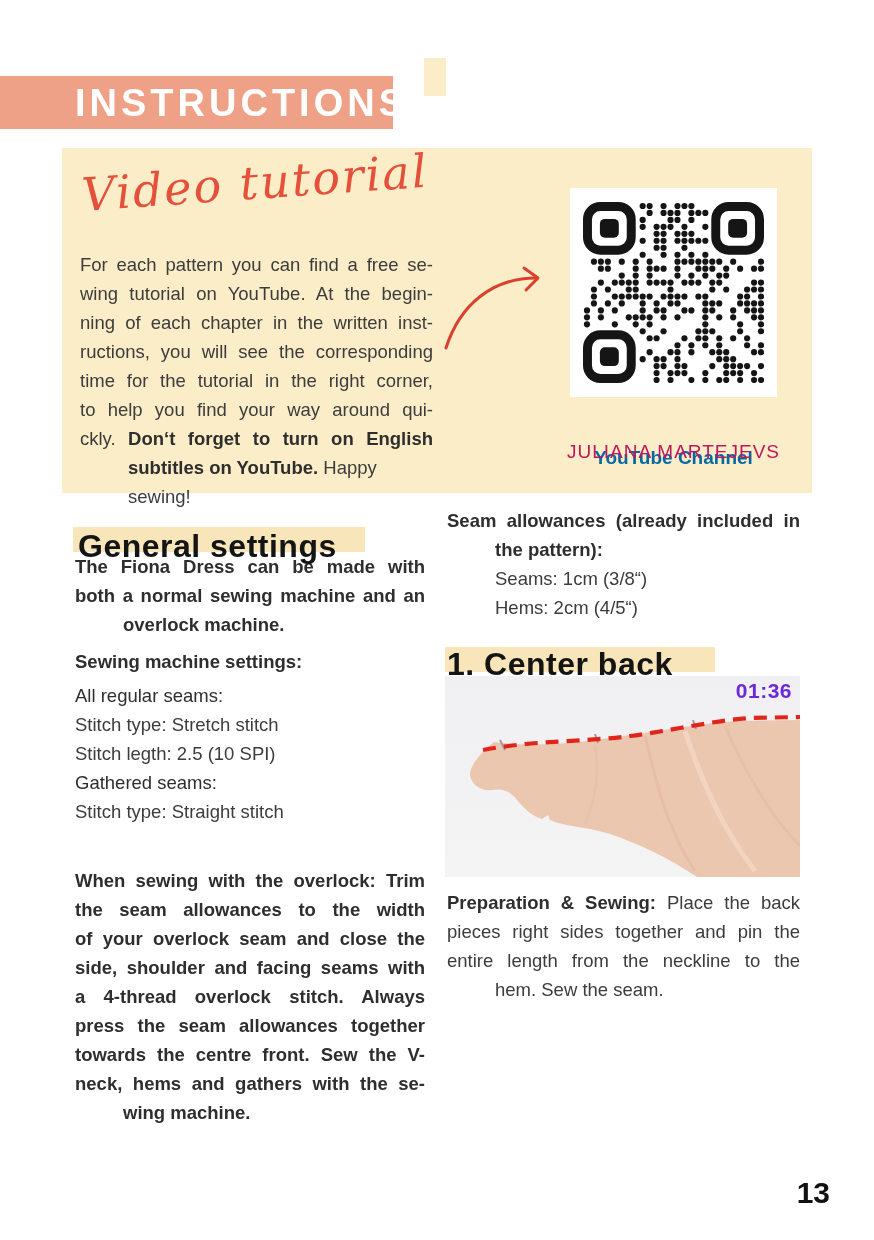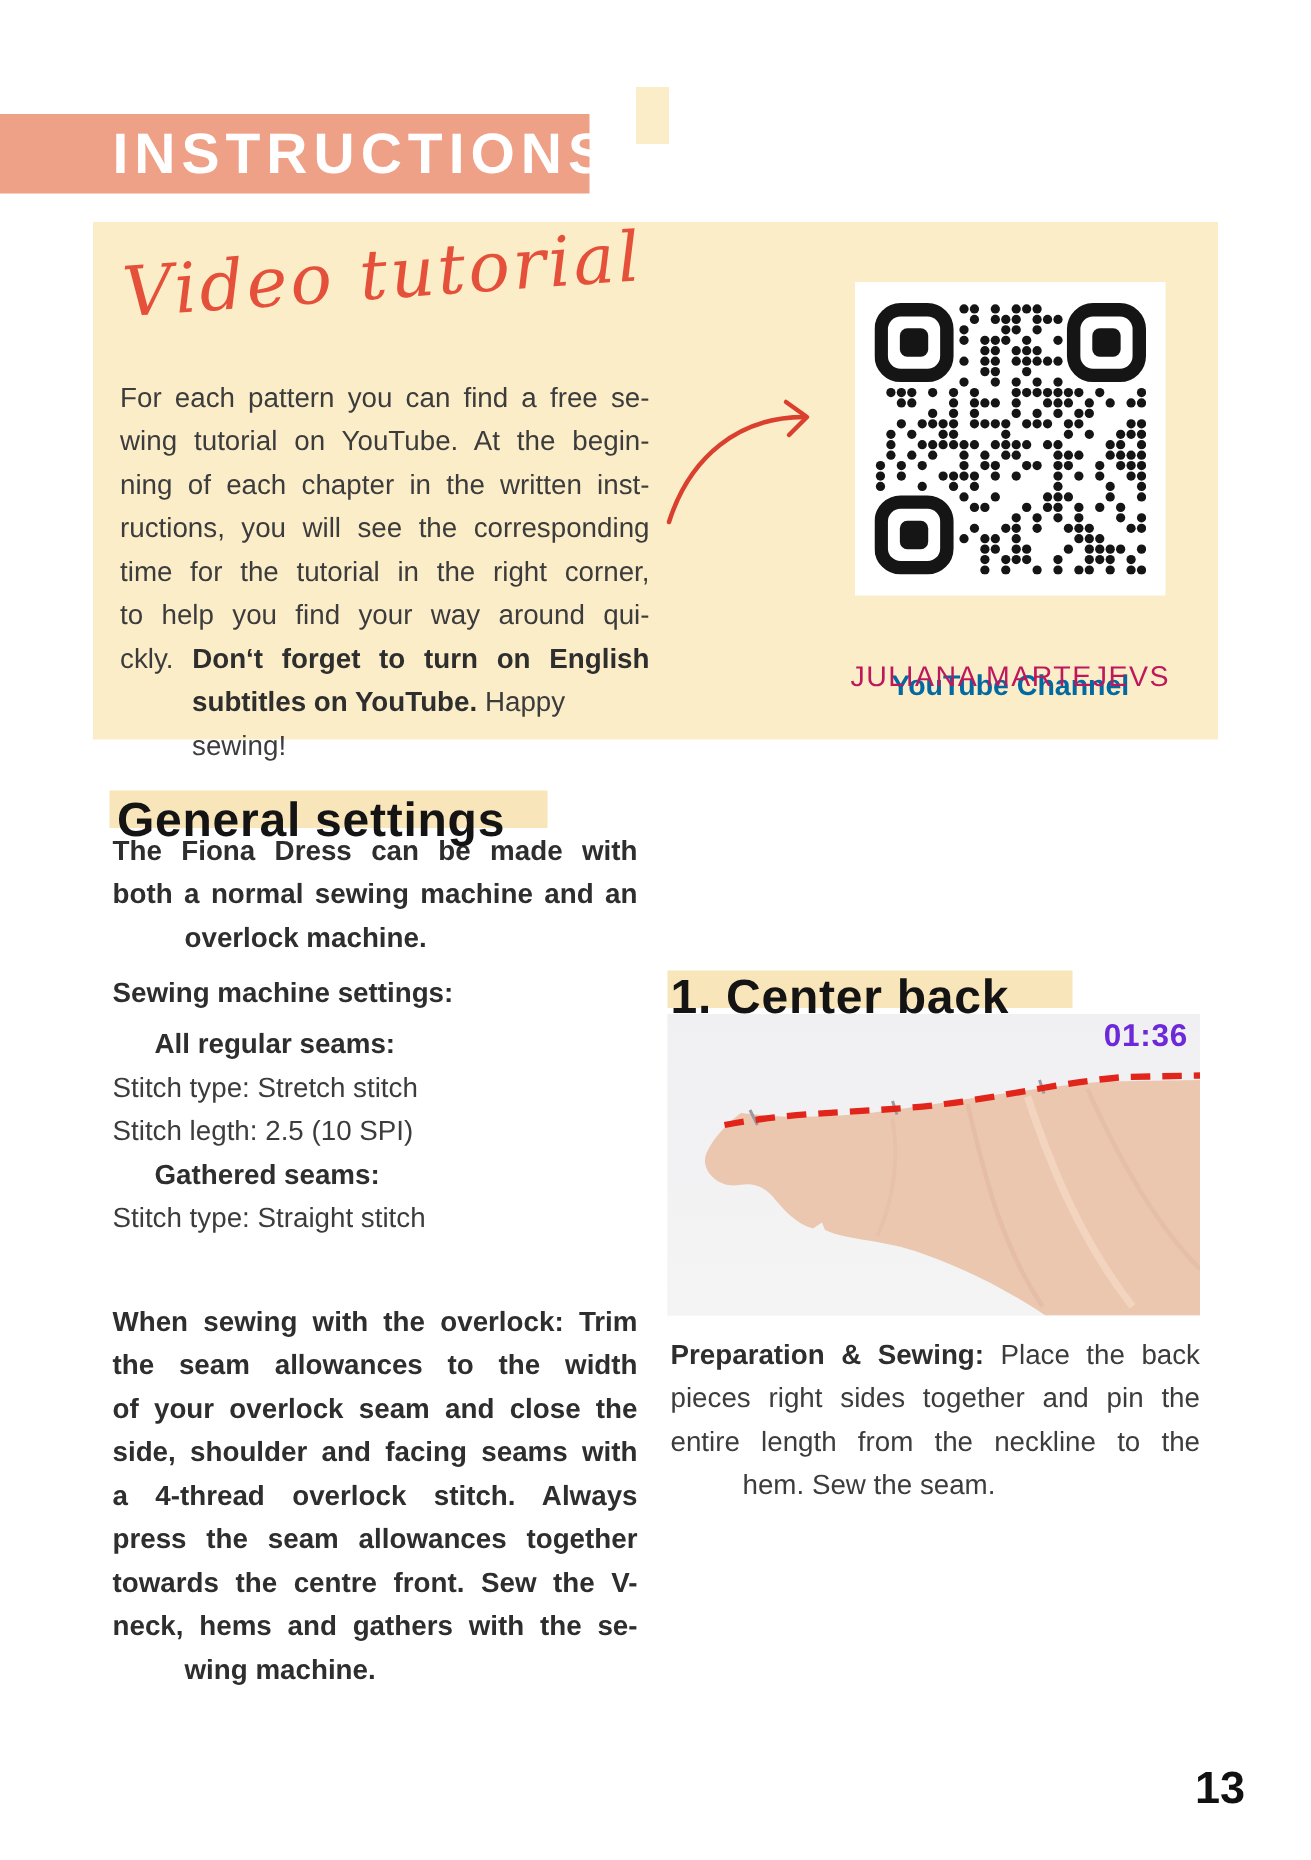--- a/index.html
+++ b/index.html
@@ -43,21 +43,21 @@
   .hl-center  { left:445px; top:647px; width:270px; height:25px; }
   .heading { font-weight:bold; font-size:32px; line-height:1.1; color:#141414; letter-spacing:0.5px; z-index:2; }
   .h-general { left:78px; top:502px; }
   .h-center  { left:447px; top:620px; }
 
   
   .bold-par { font-weight:bold; }
   .fiona    { left:75px; top:552px; width:350px; font-size:18.5px; line-height:29px; }
   .sewing-label { left:75px; top:651px; width:350px; font-weight:bold; font-size:18.5px; color:#2e2e2e; }
   .settings { left:75px; top:681px; width:350px; font-size:18.5px; line-height:29px; }
-  .settings .bl { font-weight:bold;margin-left:28px; }
+  .settings .bl { font-weight:normal; }
   .overlock { left:75px; top:866px; width:350px; font-size:18.5px; line-height:29px; }
 
   
   .seam { left:447px; top:506px; width:353px; font-size:18.5px; line-height:29px; }
   .seam .bl { font-weight:bold; }
   .photo { left:445px; top:676px; width:355px; height:201px; margin:0; background:#f1f1f3; }
   .photo svg { display:block; }
   .timestamp { position:absolute; top:3px; right:8px; font-weight:bold; font-size:21px; color:#6d28d9; letter-spacing:0.5px; }
   .prep { left:447px; top:888px; width:353px; font-size:18.5px; line-height:29px; }
   .prep b { color:#2e2e2e; }
@@ -374,20 +374,26 @@
     <div class="jl">the seam allowances to the width</div>
     <div class="jl">of your overlock seam and close the</div>
     <div class="jl">side, shoulder and facing seams with</div>
     <div class="jl">a 4-thread overlock stitch. Always</div>
     <div class="jl">press the seam allowances together</div>
     <div class="jl">towards the centre front. Sew the V-</div>
     <div class="jl">neck, hems  and gathers with the se-</div>
     <div class="ll">wing machine.</div>
   </div>
 
+  <div class="abs seam">
+    <div class="bl jl">Seam allowances (already included in</div>
+    <div class="bl ll">the pattern):</div>
+    <div class="ll">Seams: 1cm (3/8“)</div>
+    <div class="ll">Hems: 2cm  (4/5“)</div>
+  </div>
 
   <div class="abs hl hl-center"></div>
   <h2 class="abs heading h-center">1. Center back</h2>
 
   <figure class="abs photo">
     <svg width="355" height="201" viewBox="0 0 355 201" preserveAspectRatio="none">
       <defs>
         <linearGradient id="pbg" x1="0" y1="0" x2="0" y2="1">
           <stop offset="0" stop-color="#f0f0f2"></stop>
           <stop offset="1" stop-color="#f4f4f5"></stop>

